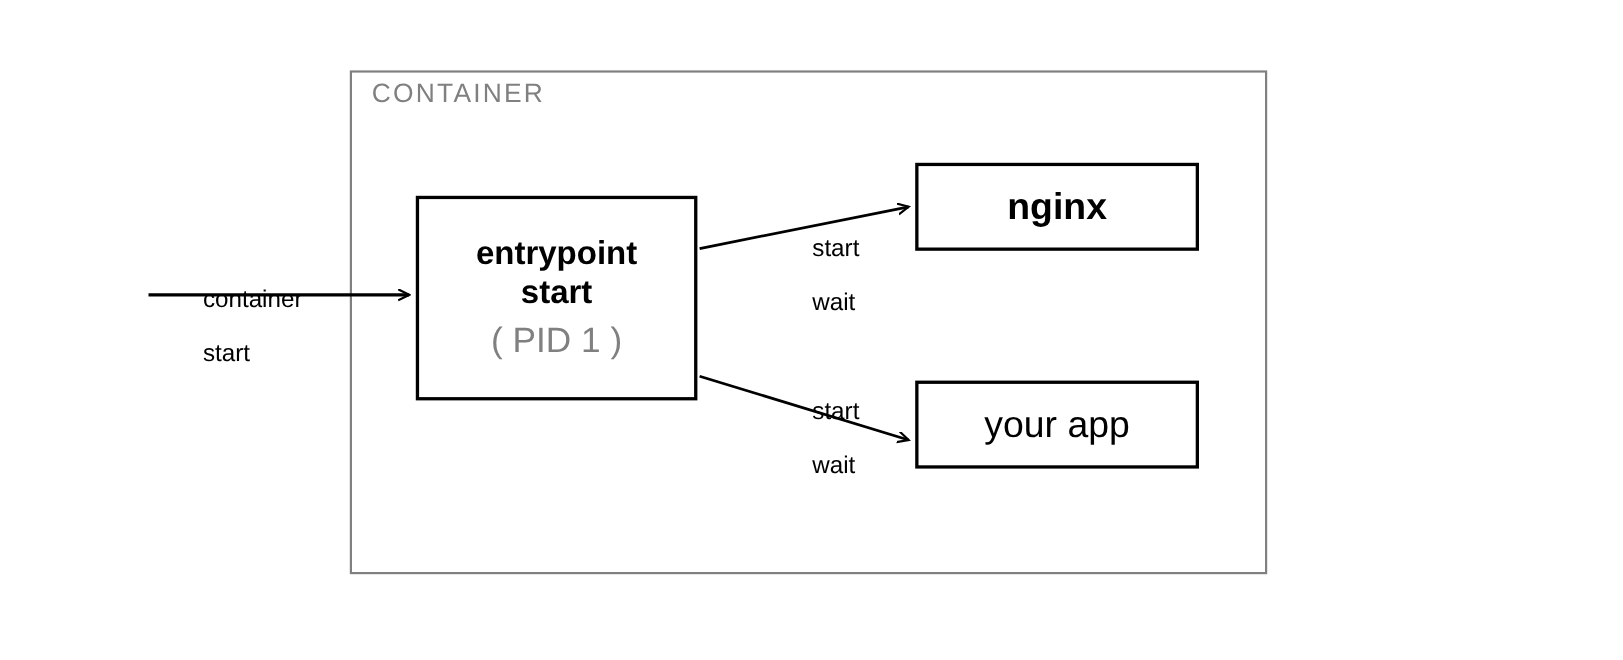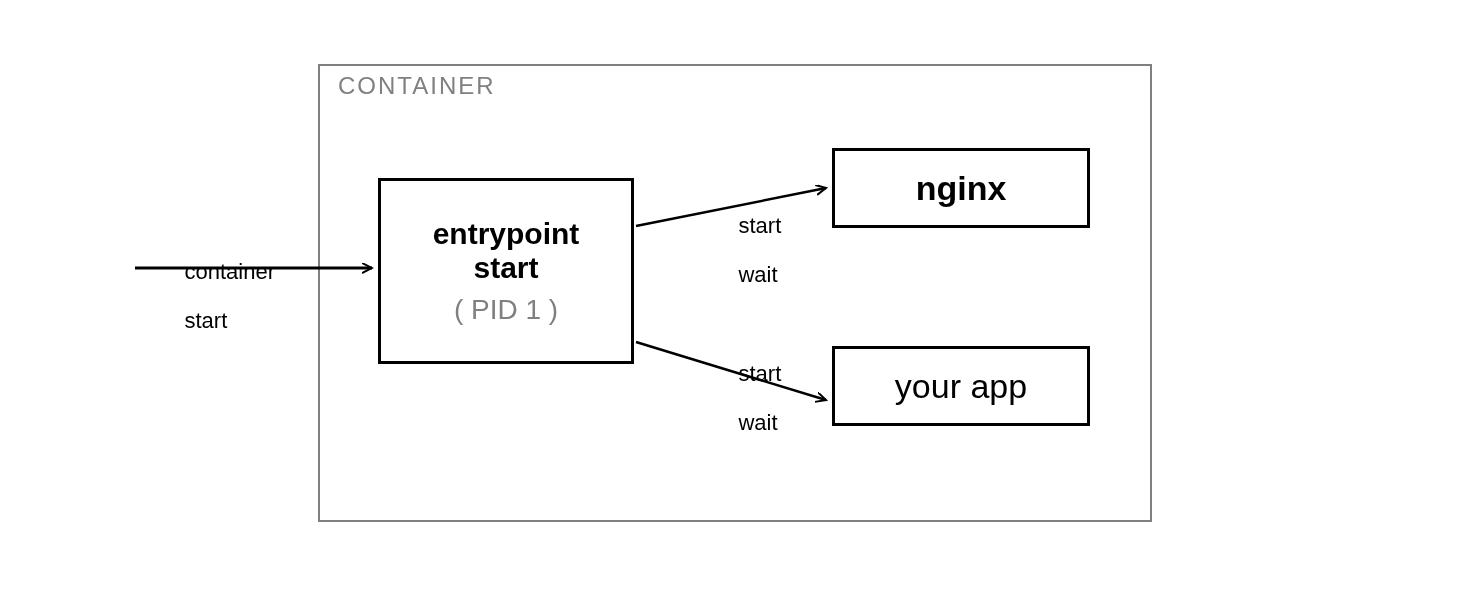--- a/index.html
+++ b/index.html
@@ -43,21 +43,21 @@
     background: #fff;
   }
   .entry-box {
     left: 378px;
     top: 178px;
     width: 256px;
     height: 186px;
     align-items: center;
   }
   .entry-title { font-size: 30px; font-weight: 700; line-height: 1.15; }
-  .entry-sub   { font-size: 28px; color: #808080; margin-top: 8px; }
+  .entry-sub   { font-size: 32px; color: #808080; margin-top: 8px; }
   .nginx-box {
     left: 832px; top: 148px;
     width: 258px; height: 80px;
     font-size: 34px; font-weight: 700;
   }
   .app-box {
     left: 832px; top: 346px;
     width: 258px; height: 80px;
     font-size: 34px; font-weight: 400;
   }

